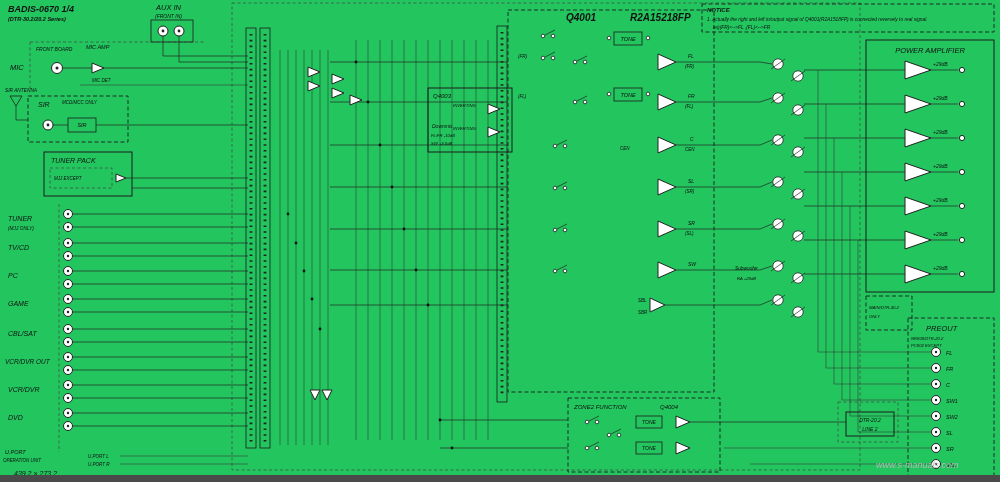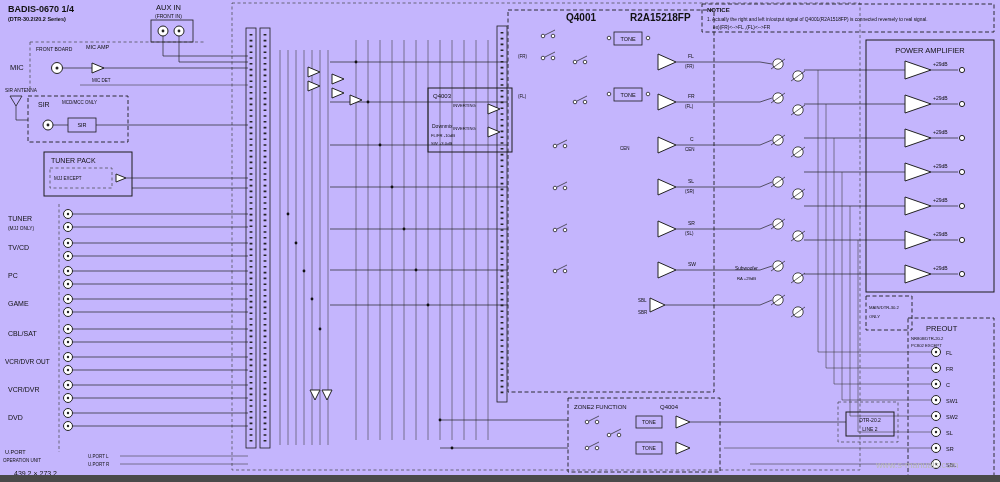--- a/index.html
+++ b/index.html
@@ -1,16 +1,16 @@
 <!DOCTYPE html>
 <html><head>
 <meta charset="utf-8">
 <style>
   html,body{margin:0;padding:0;background:#fff;}
-  .stage{position:relative;width:1000px;height:482px;background:#c4b5fd;overflow:hidden;}
+  .stage{position:relative;width:1000px;height:482px;background:#22c55e;overflow:hidden;font-style:italic;}
   svg{position:absolute;left:0;top:0;}
   svg text{font-family:"Liberation Sans","DejaVu Sans",sans-serif;fill:#111;}
   .t42{font-size:4.2px}.t45{font-size:4.5px}.t48{font-size:4.8px}
   .t5{font-size:5px}.t55{font-size:5.5px}.t6{font-size:6px}.t65{font-size:6.5px}
   .t7{font-size:7px}.t75{font-size:7.5px}.t9{font-size:9px}.t10{font-size:10px}
   .b{font-weight:bold}
   .mid{text-anchor:middle}
   .w{stroke:#222;stroke-width:.7;fill:none}
   .wl{stroke:#333;stroke-width:.55;fill:none}
   .box{fill:none;stroke:#1d1d1d;stroke-width:1}

